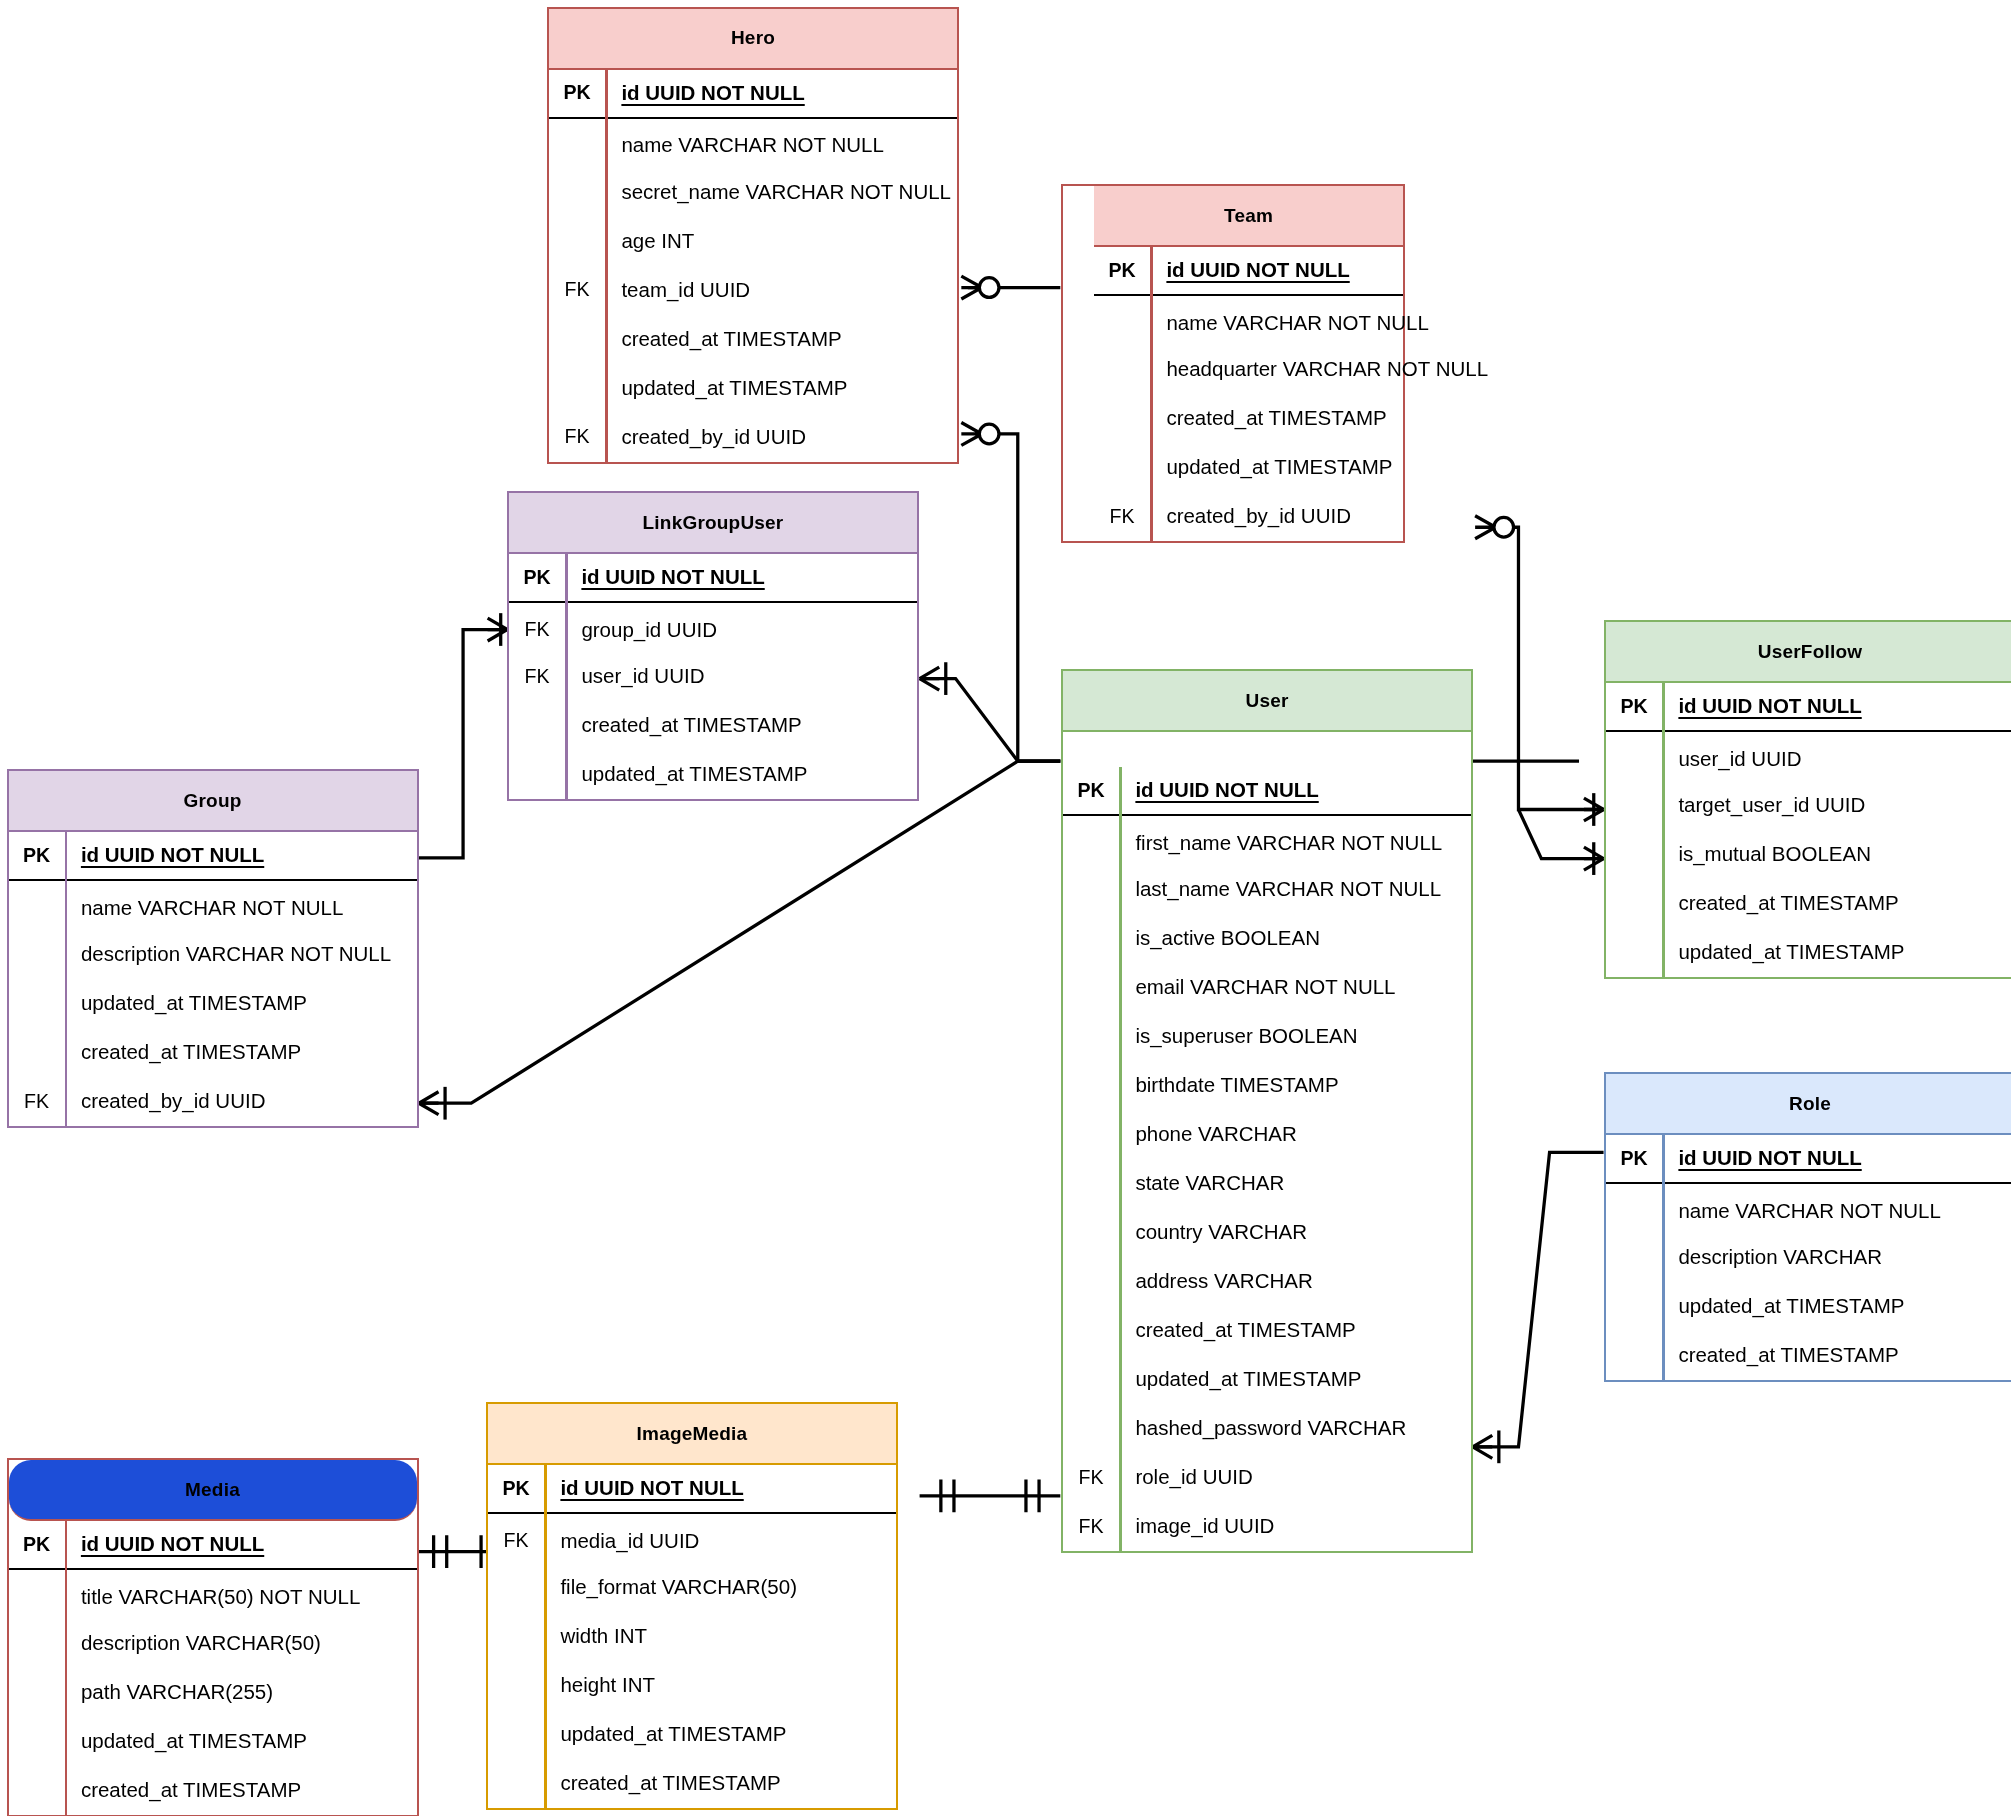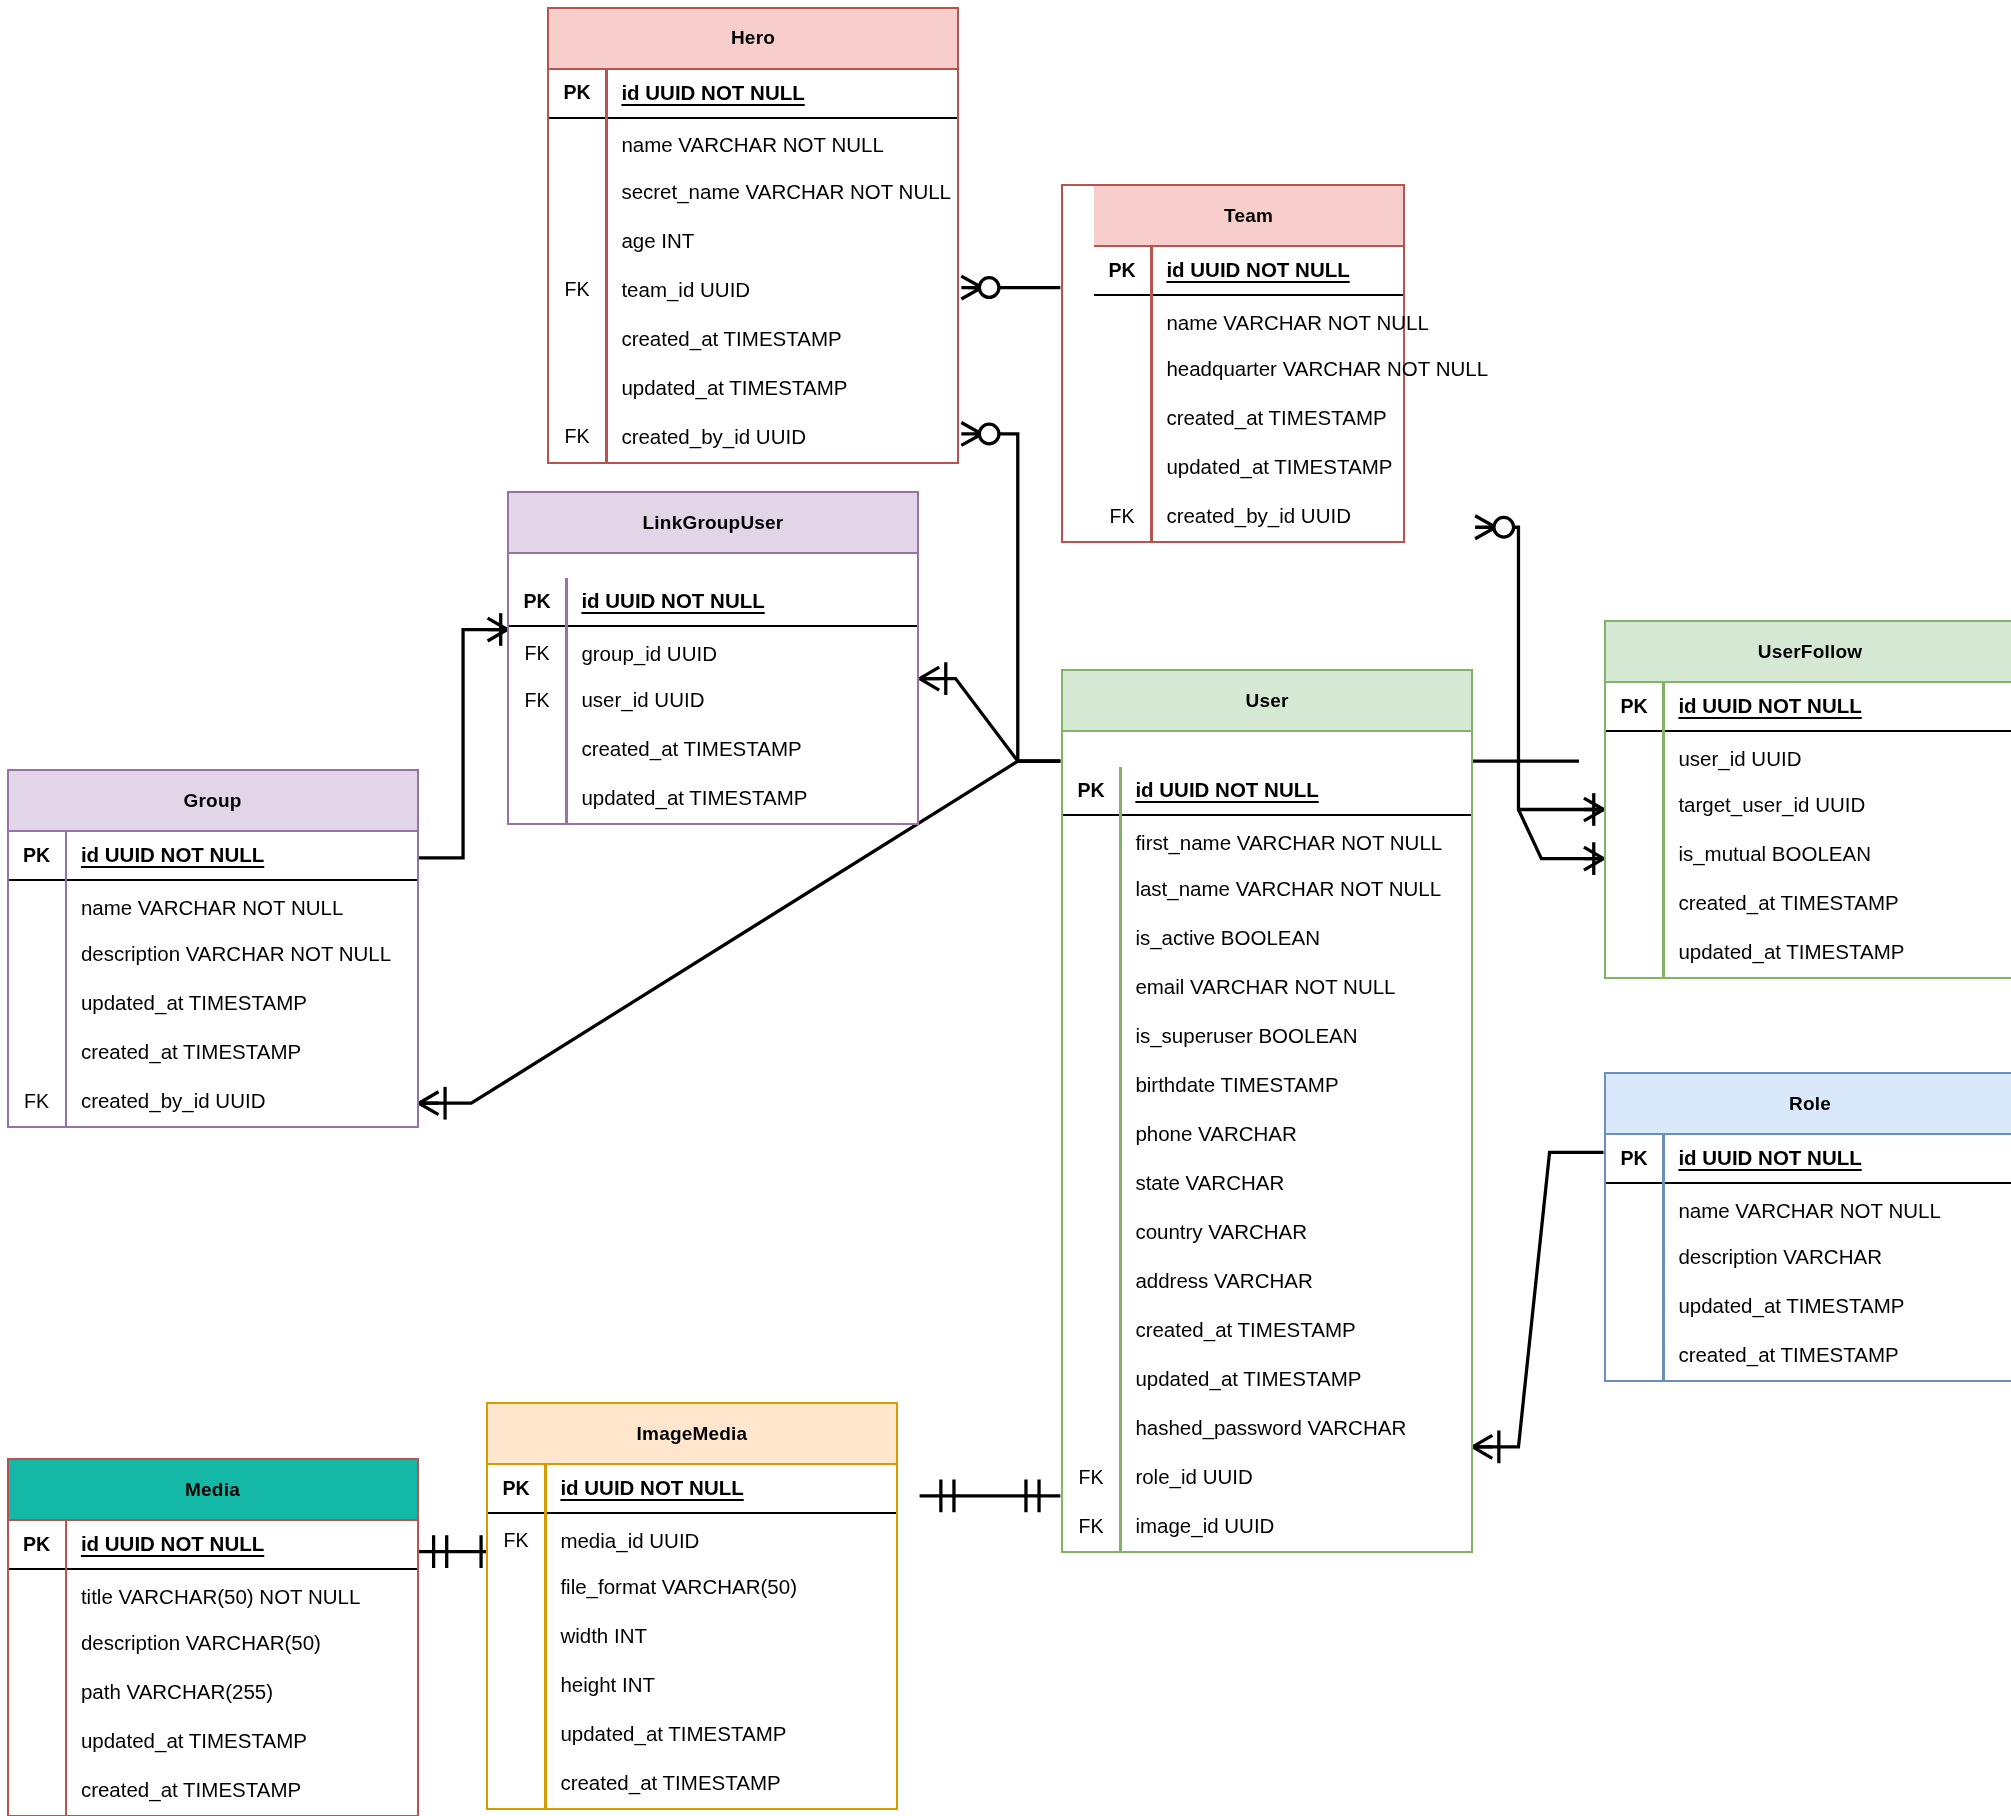--- a/index.html
+++ b/index.html
@@ -227,21 +227,21 @@
         <div class="row">
           <span class="k"></span>
           <span class="f">updated_at TIMESTAMP</span>
         </div>
         <div class="row">
           <span class="k">FK</span>
           <span class="f">created_by_id UUID</span>
         </div>
       </div>
     </div>
-    <div class="entity" style="left: 507px; top: 491px; width: 412px; border-color: rgb(150, 115, 166); gap: 24px; --accent: #9673a6;">
+    <div class="entity" style="left: 507px; top: 491px; width: 412px; border-color: rgb(150, 115, 166); --accent: #9673a6;">
       <div class="ent-title" style="background: rgb(225, 213, 231); border-bottom: 2.5px solid rgb(150, 115, 166);">LinkGroupUser</div>
       <div class="ent-body">
         <div class="row pkrow">
           <span class="k pk">PK</span>
           <span class="f">id UUID NOT NULL</span>
         </div>
         <div class="row pad-top">
           <span class="k">FK</span>
           <span class="f">group_id UUID</span>
         </div>
@@ -438,21 +438,21 @@
           <span class="k"></span>
           <span class="f">updated_at TIMESTAMP</span>
         </div>
         <div class="row">
           <span class="k"></span>
           <span class="f">created_at TIMESTAMP</span>
         </div>
       </div>
     </div>
     <div class="entity" style="left: 6.5px; top: 1458px; width: 412px; border-color: rgb(184, 84, 80); --accent: #b85450;">
-      <div class="ent-title" style="background: #14b8a6; border-bottom: 2.5px solid rgb(184, 84, 80);">Media</div>
+      <div class="ent-title" style="background: #1d4ed8; border-bottom: 2.5px solid rgb(184, 84, 80); border-radius: 22px;">Media</div>
       <div class="ent-body">
         <div class="row pkrow">
           <span class="k pk">PK</span>
           <span class="f">id UUID NOT NULL</span>
         </div>
         <div class="row pad-top">
           <span class="k"></span>
           <span class="f">title VARCHAR(50) NOT NULL</span>
         </div>
         <div class="row">

